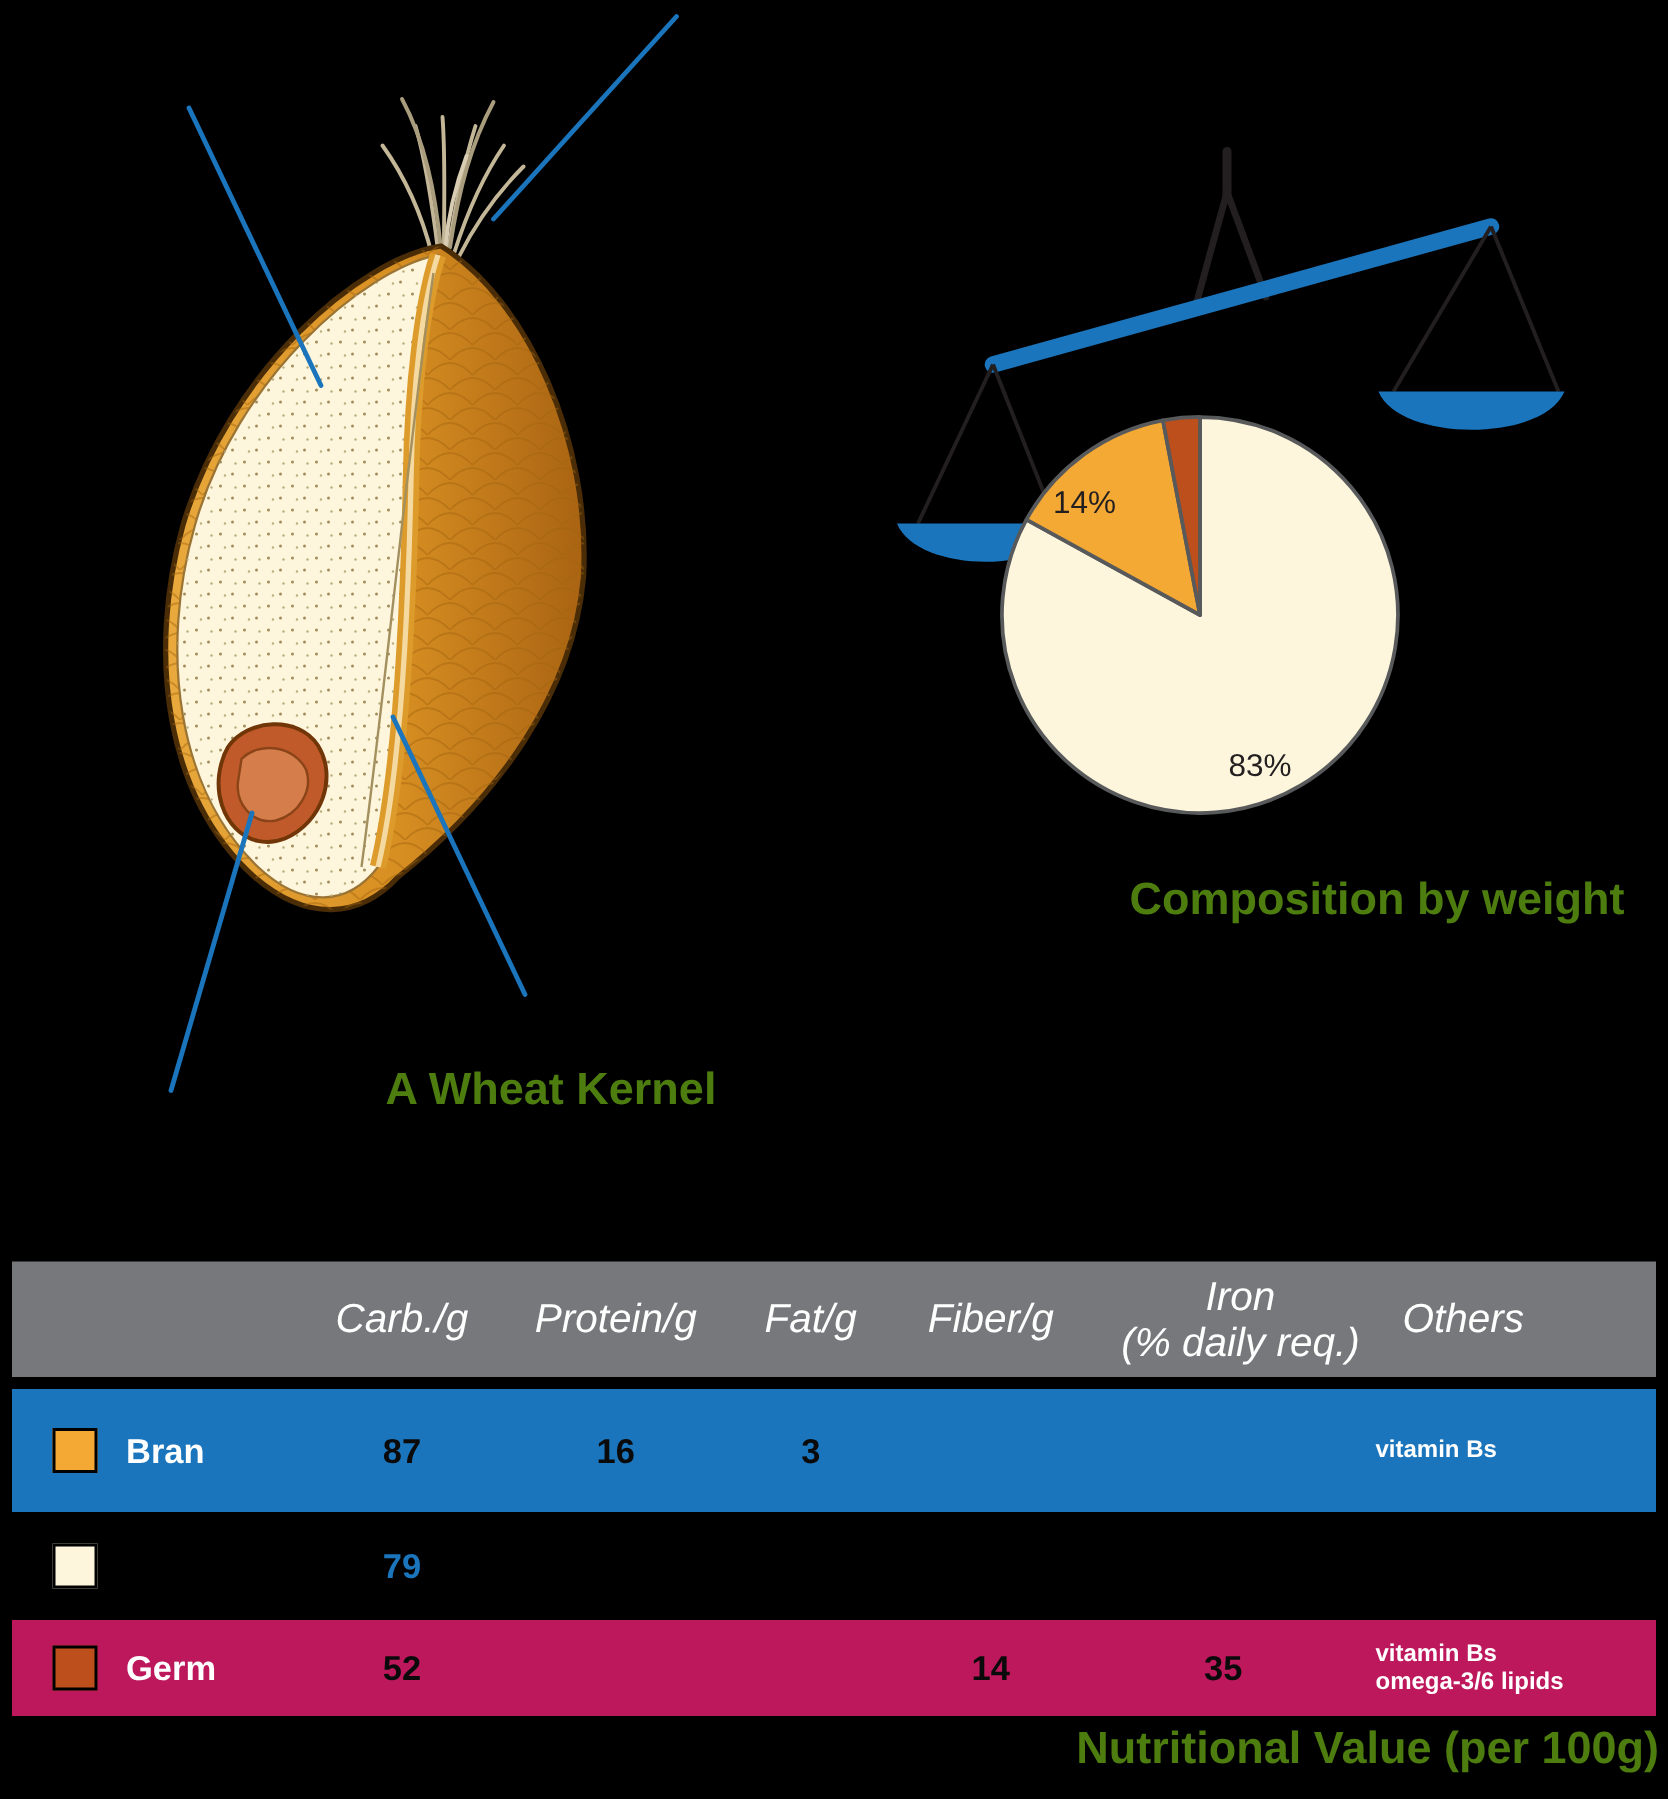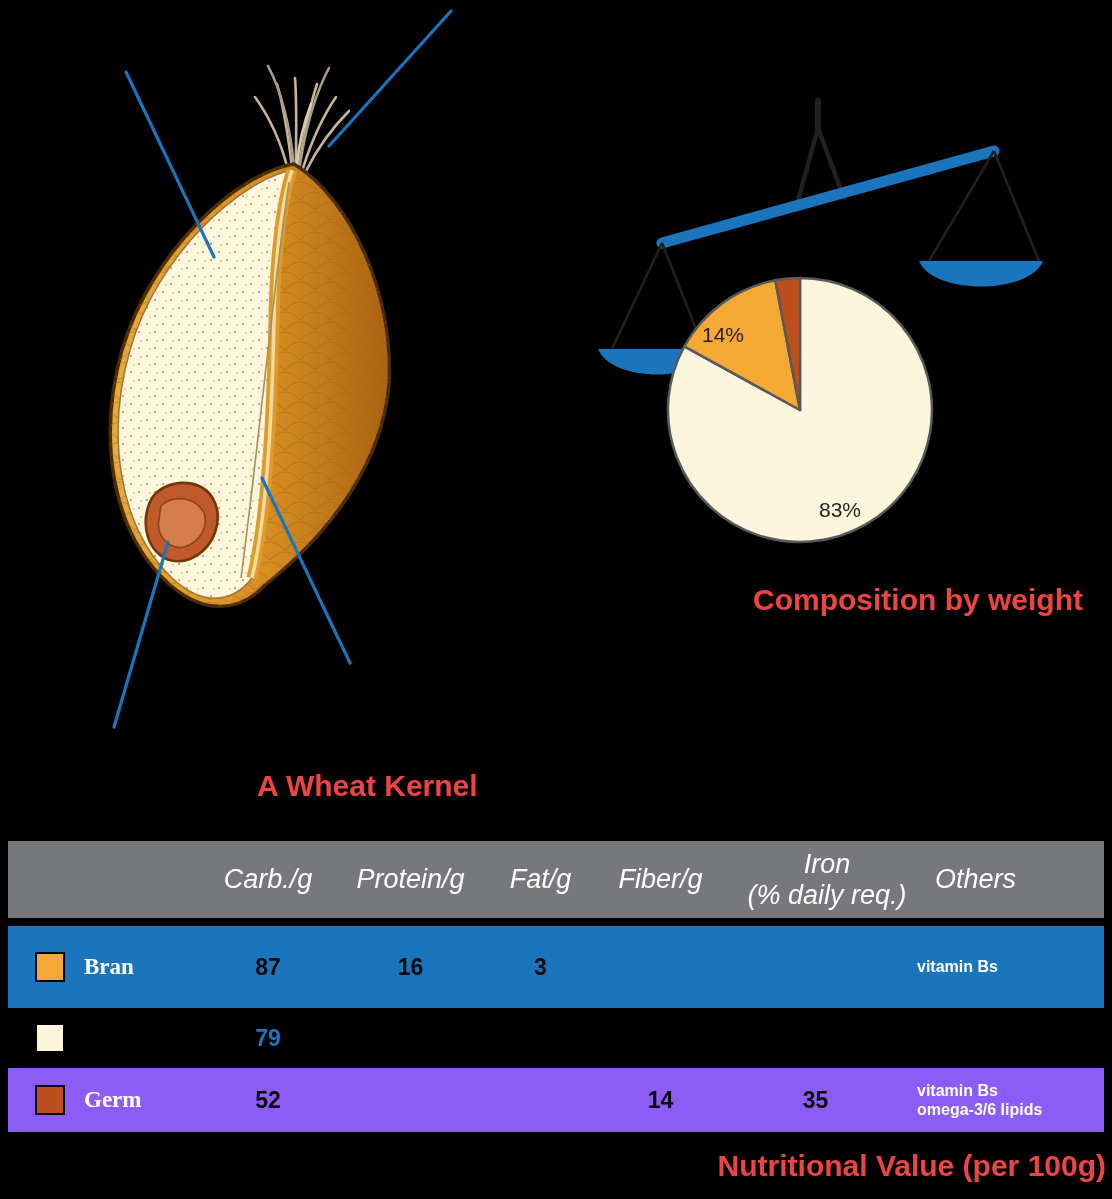--- a/index.html
+++ b/index.html
@@ -6,26 +6,26 @@
   body {
     width:1112px; height:1199px;
     background:#000;
     position:relative;
     overflow:hidden;
     font-family:"Liberation Sans", sans-serif;
   }
   .art { position:absolute; left:0; top:0; }
   .big-title {
     position:absolute;
-    color:#ef4444;
+    color:#4d7c0f;
     font-weight:bold;
     font-size:30px;
     white-space:nowrap;
   }
-  #kernel-title { left:257px; top:769px; }
+  #kernel-title { left:257px; top:710px; }
   #composition-title { left:753px; top:583px; }
   #nutrition-caption { right:6px; top:1149px; }
 
   .pie-label {
     font-family:"Liberation Sans", sans-serif;
     font-size:21px;
     fill:#231f20;
   }
 
   .table { position:absolute; left:8px; top:841px; width:1096px; }
@@ -46,33 +46,33 @@
   .thead .cell.others-h { text-align:left; padding-left:27px; }
 
   .row { color:#fff; }
   .row .num {
     text-align:center;
     font-weight:bold;
     font-size:23px;
     color:#0a0a0a;
   }
   .row-bran { height:82px; background:#1b75bc; margin-top:8px; }
-  .row-endo { height:60px; background:#000; }
+  .row-endo { height:72px; background:#000; }
   .row-endo .num { color:#1b75bc; }
-  .row-germ { height:64px; background:#8b5cf6; }
+  .row-germ { height:64px; background:#be185d; }
 
   .label-cell { display:flex; align-items:center; }
   .swatch {
     width:30px; height:30px;
     border:2px solid #000;
     margin-left:27px;
     flex:none;
     box-sizing:border-box;
   }
-  .row-name { margin-left:19px; font-weight:bold; font-size:23px; color:#fff;font-family:Liberation Serif, serif; }
+  .row-name { margin-left:19px; font-weight:bold; font-size:23px; color:#fff; }
   .others-cell {
     font-size:16px;
     color:#fff;
     padding-left:9px;
     white-space:pre-line;
     line-height:1.2;
     font-weight:bold;
   }
 </style>
 </head>

